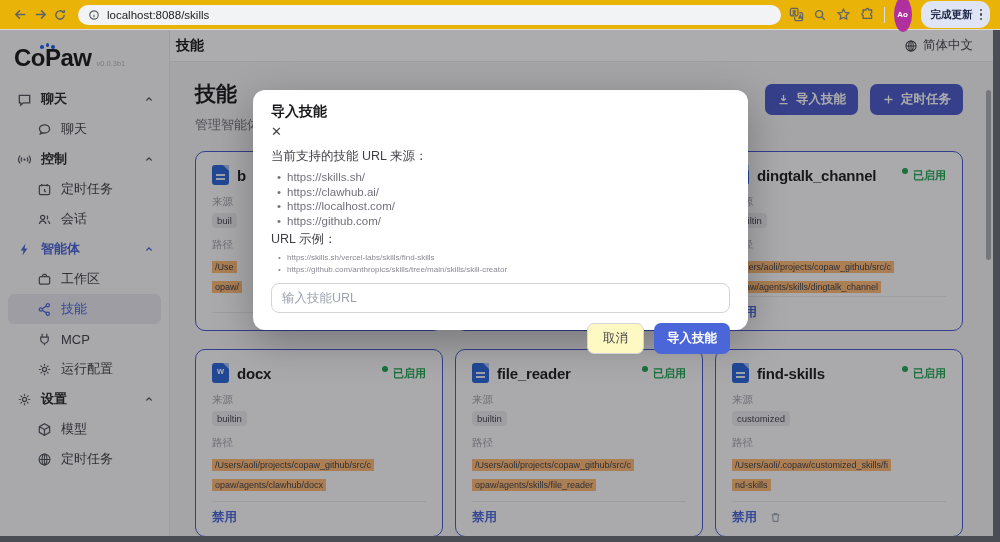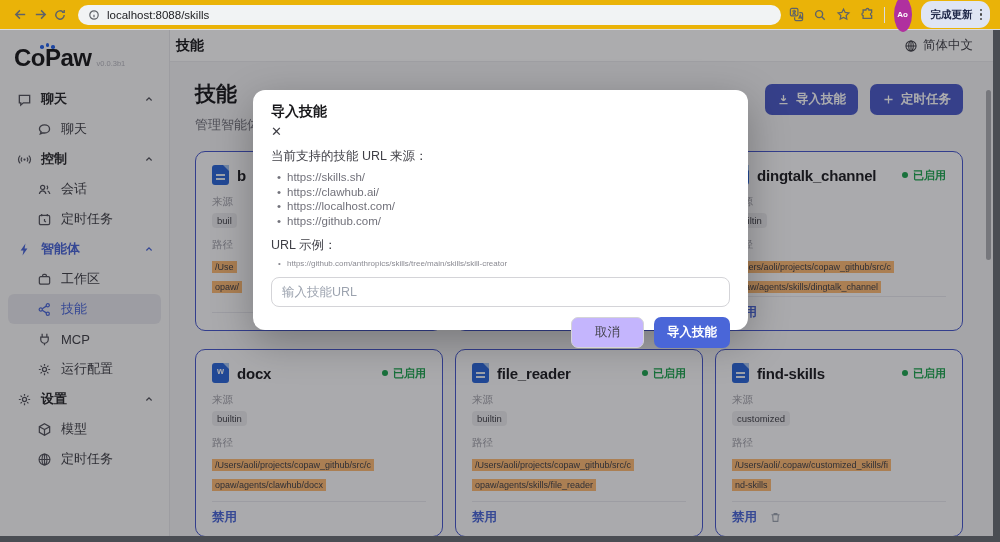--- a/index.html
+++ b/index.html
@@ -103,21 +103,21 @@
     content:""; position:absolute; top:0; right:0;
     border-left:6px solid transparent; border-top:6px solid #a8c6f2; border-bottom-left-radius:2px;
   }
   .docicon::after {
     content:""; position:absolute; left:4px; top:9px; width:9px; height:2px; background:#e9f0fb;
     box-shadow:0 4px 0 #e9f0fb;
   }
   .docicon.letter::after { display:none; }
   .docicon .ltr { position:absolute; inset:3px 0 0 0; color:#fff; font-size:9px; font-weight:bold; text-align:center; }
   .card-title { font-size:15px; font-weight:bold; color:#1c1c21; letter-spacing:-0.2px; }
-  .status { margin-left:auto; display:flex; align-items:center; gap:5px; font-size:11px; color:#1ea550; font-weight:bold; }
+  .status { margin-left:auto; display:flex; gap:5px; font-size:11px; color:#1ea550; font-weight:bold; }
   .status .dot { width:6px; height:6px; border-radius:50%; background:#1ea550; }
   .flabel { font-size:10.5px; color:#a1a1aa; margin-top:10px; }
   .chip {
     align-self:flex-start; margin-top:4px; background:#ececef; border-radius:4px;
     font-size:9.5px; color:#3f3f46; padding:2px 5px;
   }
   .pathbox { margin-top:4px; }
   .pathbox span { display:inline; background:#fdba74; font-size:9px; color:#3f3f46; line-height:1.9; padding:1px 3px; }
   .card-foot {
     margin-top:auto; border-top:1px solid #e9e9ee; padding-top:7px;
@@ -134,32 +134,32 @@
     position:absolute; left:253px; top:90px; width:495px; height:240px; z-index:50;
     background:#fff; border-radius:12px; box-shadow:0 12px 40px rgba(0,0,0,.28);
     padding:13px 18px 8px;
   }
   .modal-title { font-size:14px; font-weight:bold; color:#18181b; }
   .modal-close { margin-top:4px; font-size:13px; color:#3f3f46; width:16px; cursor:pointer; line-height:1; }
   .modal-lead { margin-top:10px; font-size:12.5px; color:#3f3f46; }
   .src-list { list-style:none; margin-top:5px; }
   .src-list li { font-size:11.5px; color:#71717a; line-height:14.5px; padding-left:16px; position:relative; }
   .src-list li::before { content:"•"; position:absolute; left:6px; color:#71717a; }
-  .ex-label { margin-top:9px; font-size:12.5px; color:#3f3f46; }
+  .ex-label { margin-top:3px; font-size:12.5px; color:#3f3f46; }
   .ex-list { list-style:none; margin-top:4px; }
   .ex-list li { font-size:8px; color:#8a8a92; line-height:12px; padding-left:16px; position:relative; }
   .ex-list li::before { content:"•"; position:absolute; left:7px; color:#8a8a92; }
   .modal-input {
     margin-top:7px; width:100%; height:30px; border:1px solid #d4d4d8; border-radius:8px;
     padding:0 10px; font-size:12.5px; color:#18181b; font-family:"Liberation Sans",sans-serif; outline:none;
   }
   .modal-input::placeholder { color:#9ca3af; }
   .modal-foot { margin-top:10px; display:flex; justify-content:flex-end; gap:10px; }
   .btn-cancel {
-    background:#c4b5fd; border:1px solid #d4d4d8; border-radius:7px; padding:6px 23px;
+    background:#fef9c3; border:1px solid #d4d4d8; border-radius:7px; padding:6px 15px;
     font-size:12.5px; color:#3f3f46; cursor:pointer;
   }
   .btn-confirm {
     background:#4a66d8; border:none; border-radius:7px; padding:6px 13px;
     font-size:12.5px; font-weight:bold; color:#fff; cursor:pointer;
   }
   svg { display:block; }
 </style>
 </head>
 <body>
@@ -287,34 +287,34 @@
         <span>控制</span>
         <span class="chev">
             <svg width="12" height="12" viewBox="0 0 16 16" fill="none" stroke="currentColor" stroke-width="1.6">
               <path d="M4.5 10 8 6.5 11.5 10"></path>
             </svg>
           </span>
       </div>
       <div class="nav-row child">
         <span class="nicon">
             <svg width="15" height="15" viewBox="0 0 16 16" fill="none" stroke="currentColor" stroke-width="1.3">
+              <rect x="2.5" y="3.5" width="11" height="10" rx="1.5"></rect>
+              <path d="M5 2v2.5M11 2v2.5M8 7.5v2.1l1.5 1"></path>
+            </svg>
+          </span>
+        <span>定时任务</span>
+      </div>
+      <div class="nav-row child">
+        <span class="nicon">
+            <svg width="15" height="15" viewBox="0 0 16 16" fill="none" stroke="currentColor" stroke-width="1.3">
               <circle cx="6" cy="5.8" r="2.2"></circle>
               <path d="M2.5 12.8c.4-2.2 1.9-3.4 3.5-3.4s3.1 1.2 3.5 3.4M10.4 4a2.2 2.2 0 0 1 0 3.7M11.4 9.6c1.3.5 2 1.6 2.3 3.2"></path>
             </svg>
           </span>
         <span>会话</span>
-      </div>
-      <div class="nav-row child">
-        <span class="nicon">
-            <svg width="15" height="15" viewBox="0 0 16 16" fill="none" stroke="currentColor" stroke-width="1.3">
-              <rect x="2.5" y="3.5" width="11" height="10" rx="1.5"></rect>
-              <path d="M5 2v2.5M11 2v2.5M8 7.5v2.1l1.5 1"></path>
-            </svg>
-          </span>
-        <span>定时任务</span>
       </div>
 
       <div class="nav-row group active-group">
         <span class="nicon">
             <svg width="15" height="15" viewBox="0 0 16 16">
               <path d="M9 1.5 3.9 9h3l-1 5.5 5.2-7.5h-3z" fill="currentColor"></path>
             </svg>
           </span>
         <span>智能体</span>
         <span class="chev">
@@ -542,20 +542,21 @@
   <div class="modal-close">✕</div>
   <div class="modal-lead">当前支持的技能 URL 来源：</div>
   <ul class="src-list">
     <li>https://skills.sh/</li>
     <li>https://clawhub.ai/</li>
     <li>https://localhost.com/</li>
     <li>https://github.com/</li>
   </ul>
   <div class="ex-label">URL 示例：</div>
   <ul class="ex-list">
+    <li>https://skills.sh/vercel-labs/skills/find-skills</li>
     <li>https://github.com/anthropics/skills/tree/main/skills/skill-creator</li>
   </ul>
   <input class="modal-input" type="text" placeholder="输入技能URL" style="">
   <div class="modal-foot">
     <button class="btn-cancel">取消</button>
     <button class="btn-confirm">导入技能</button>
   </div>
 </div>
 
 </body></html>

